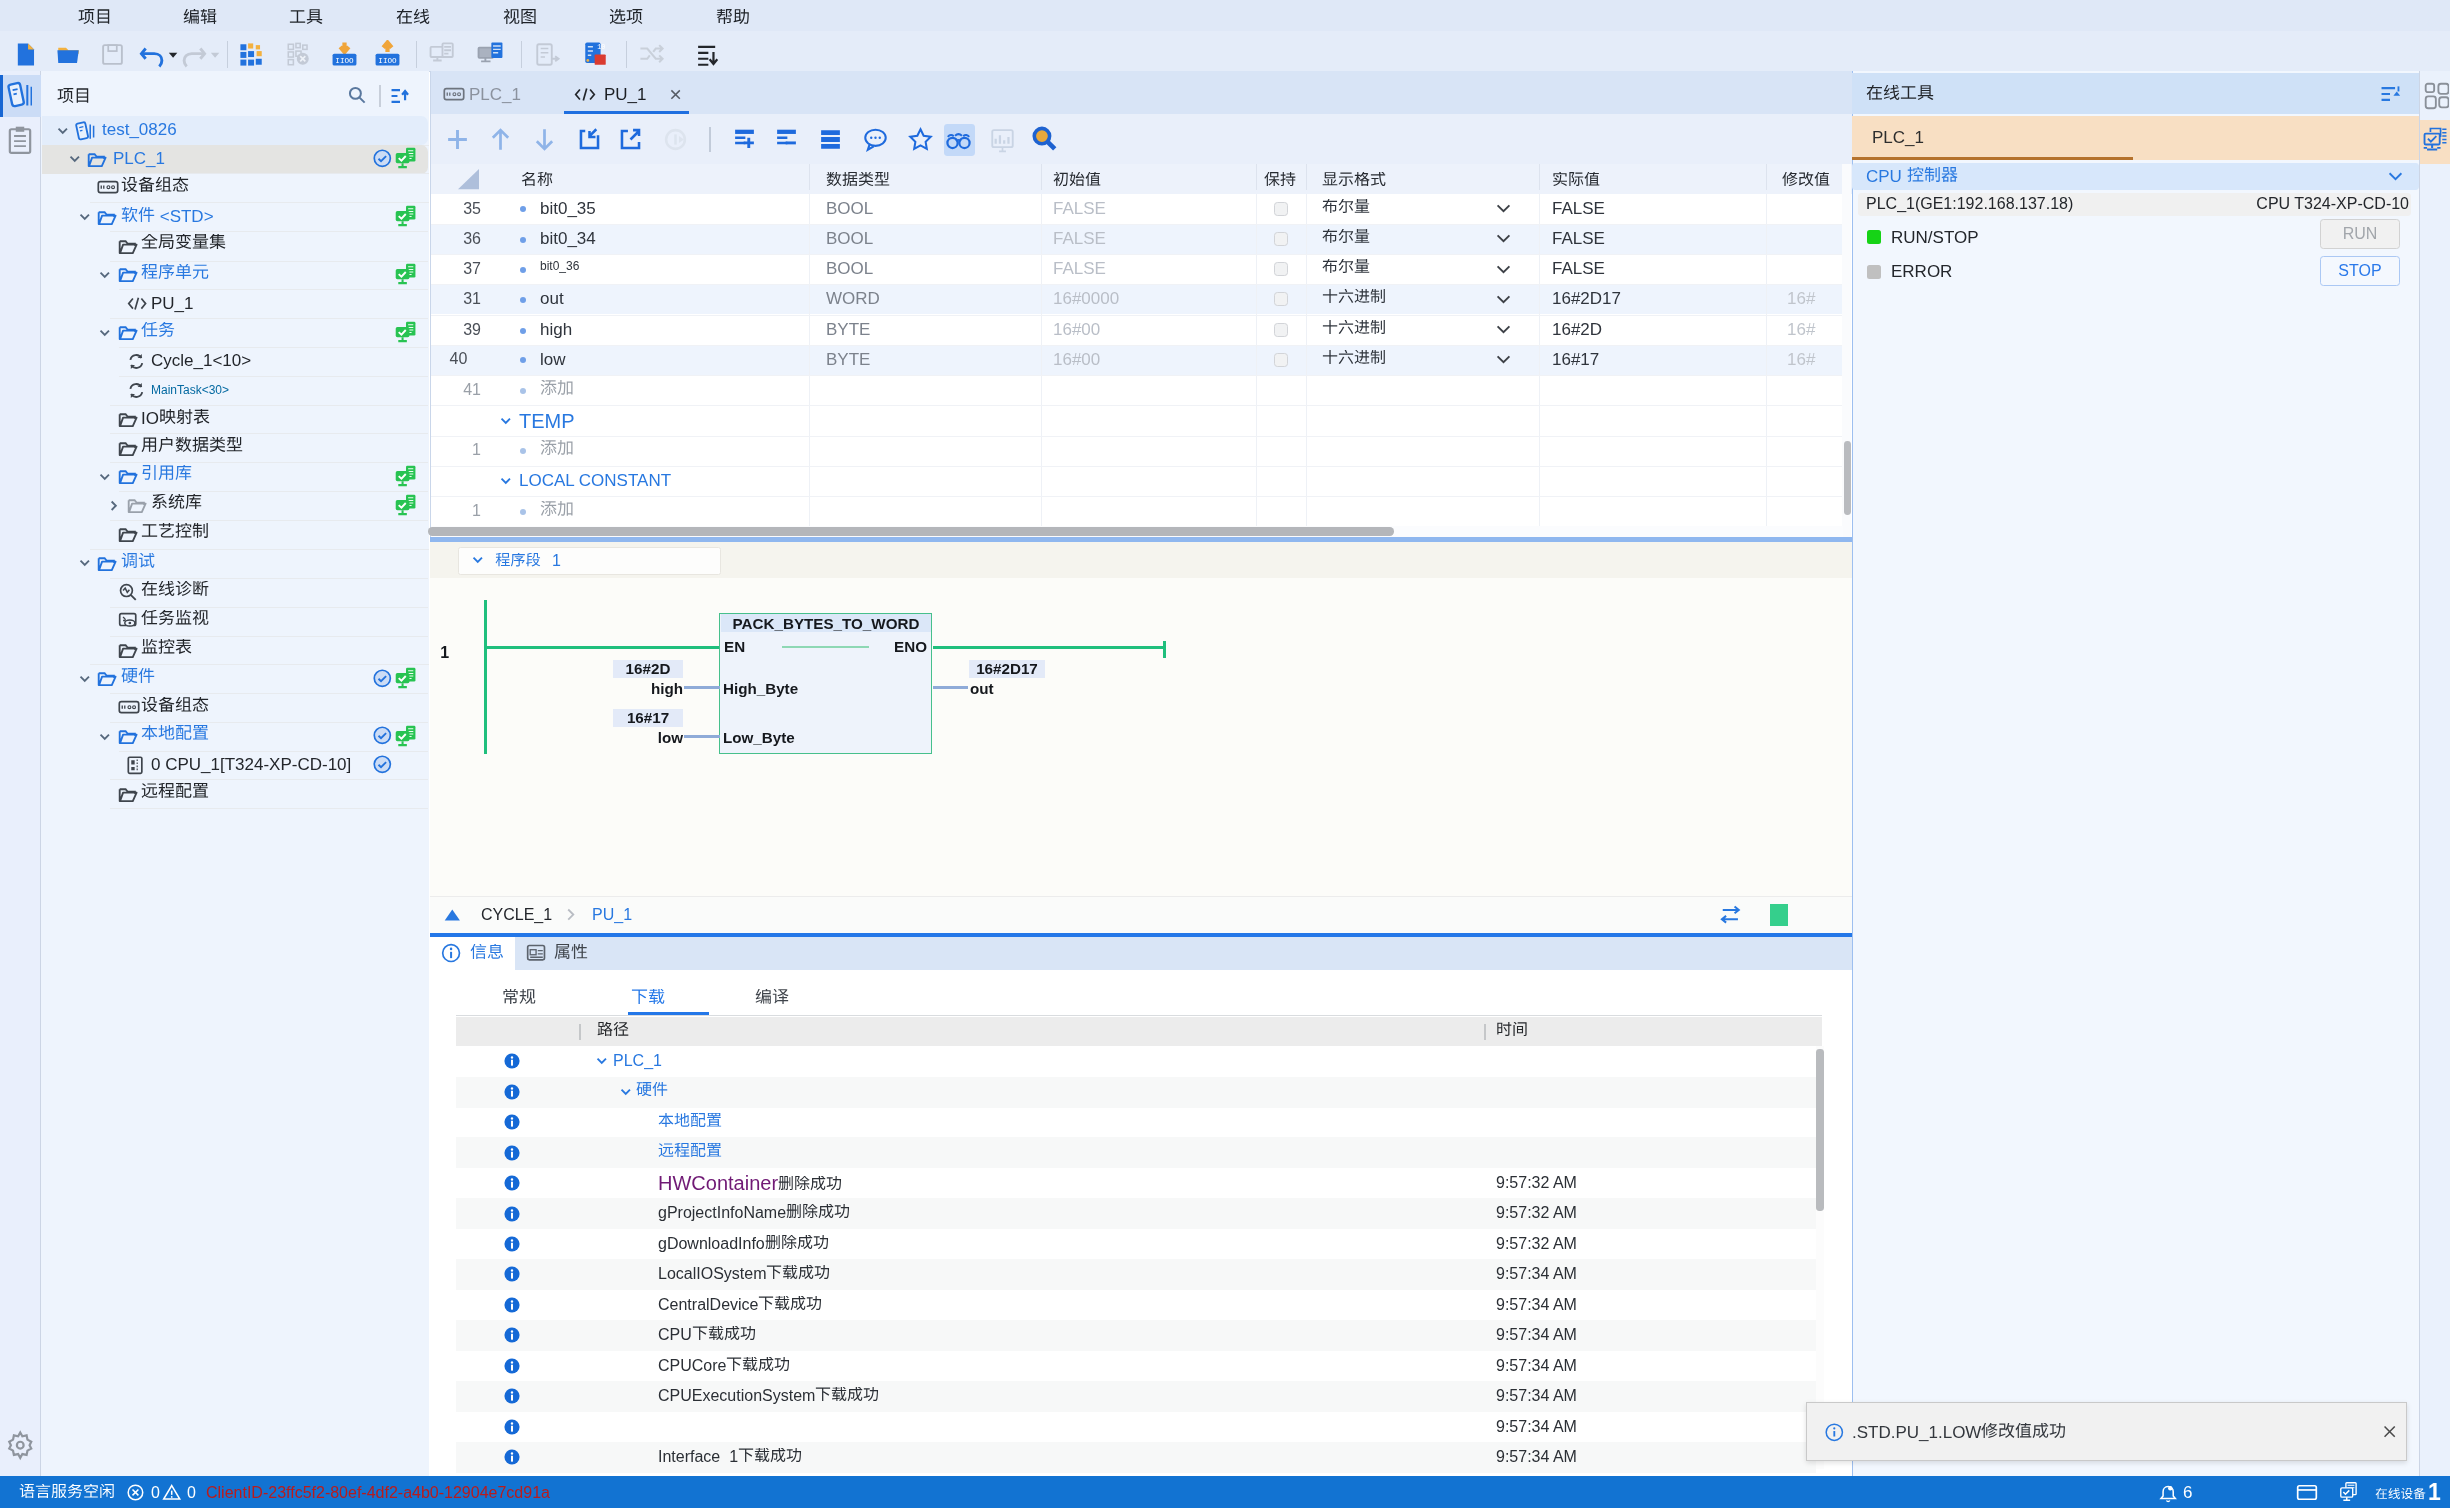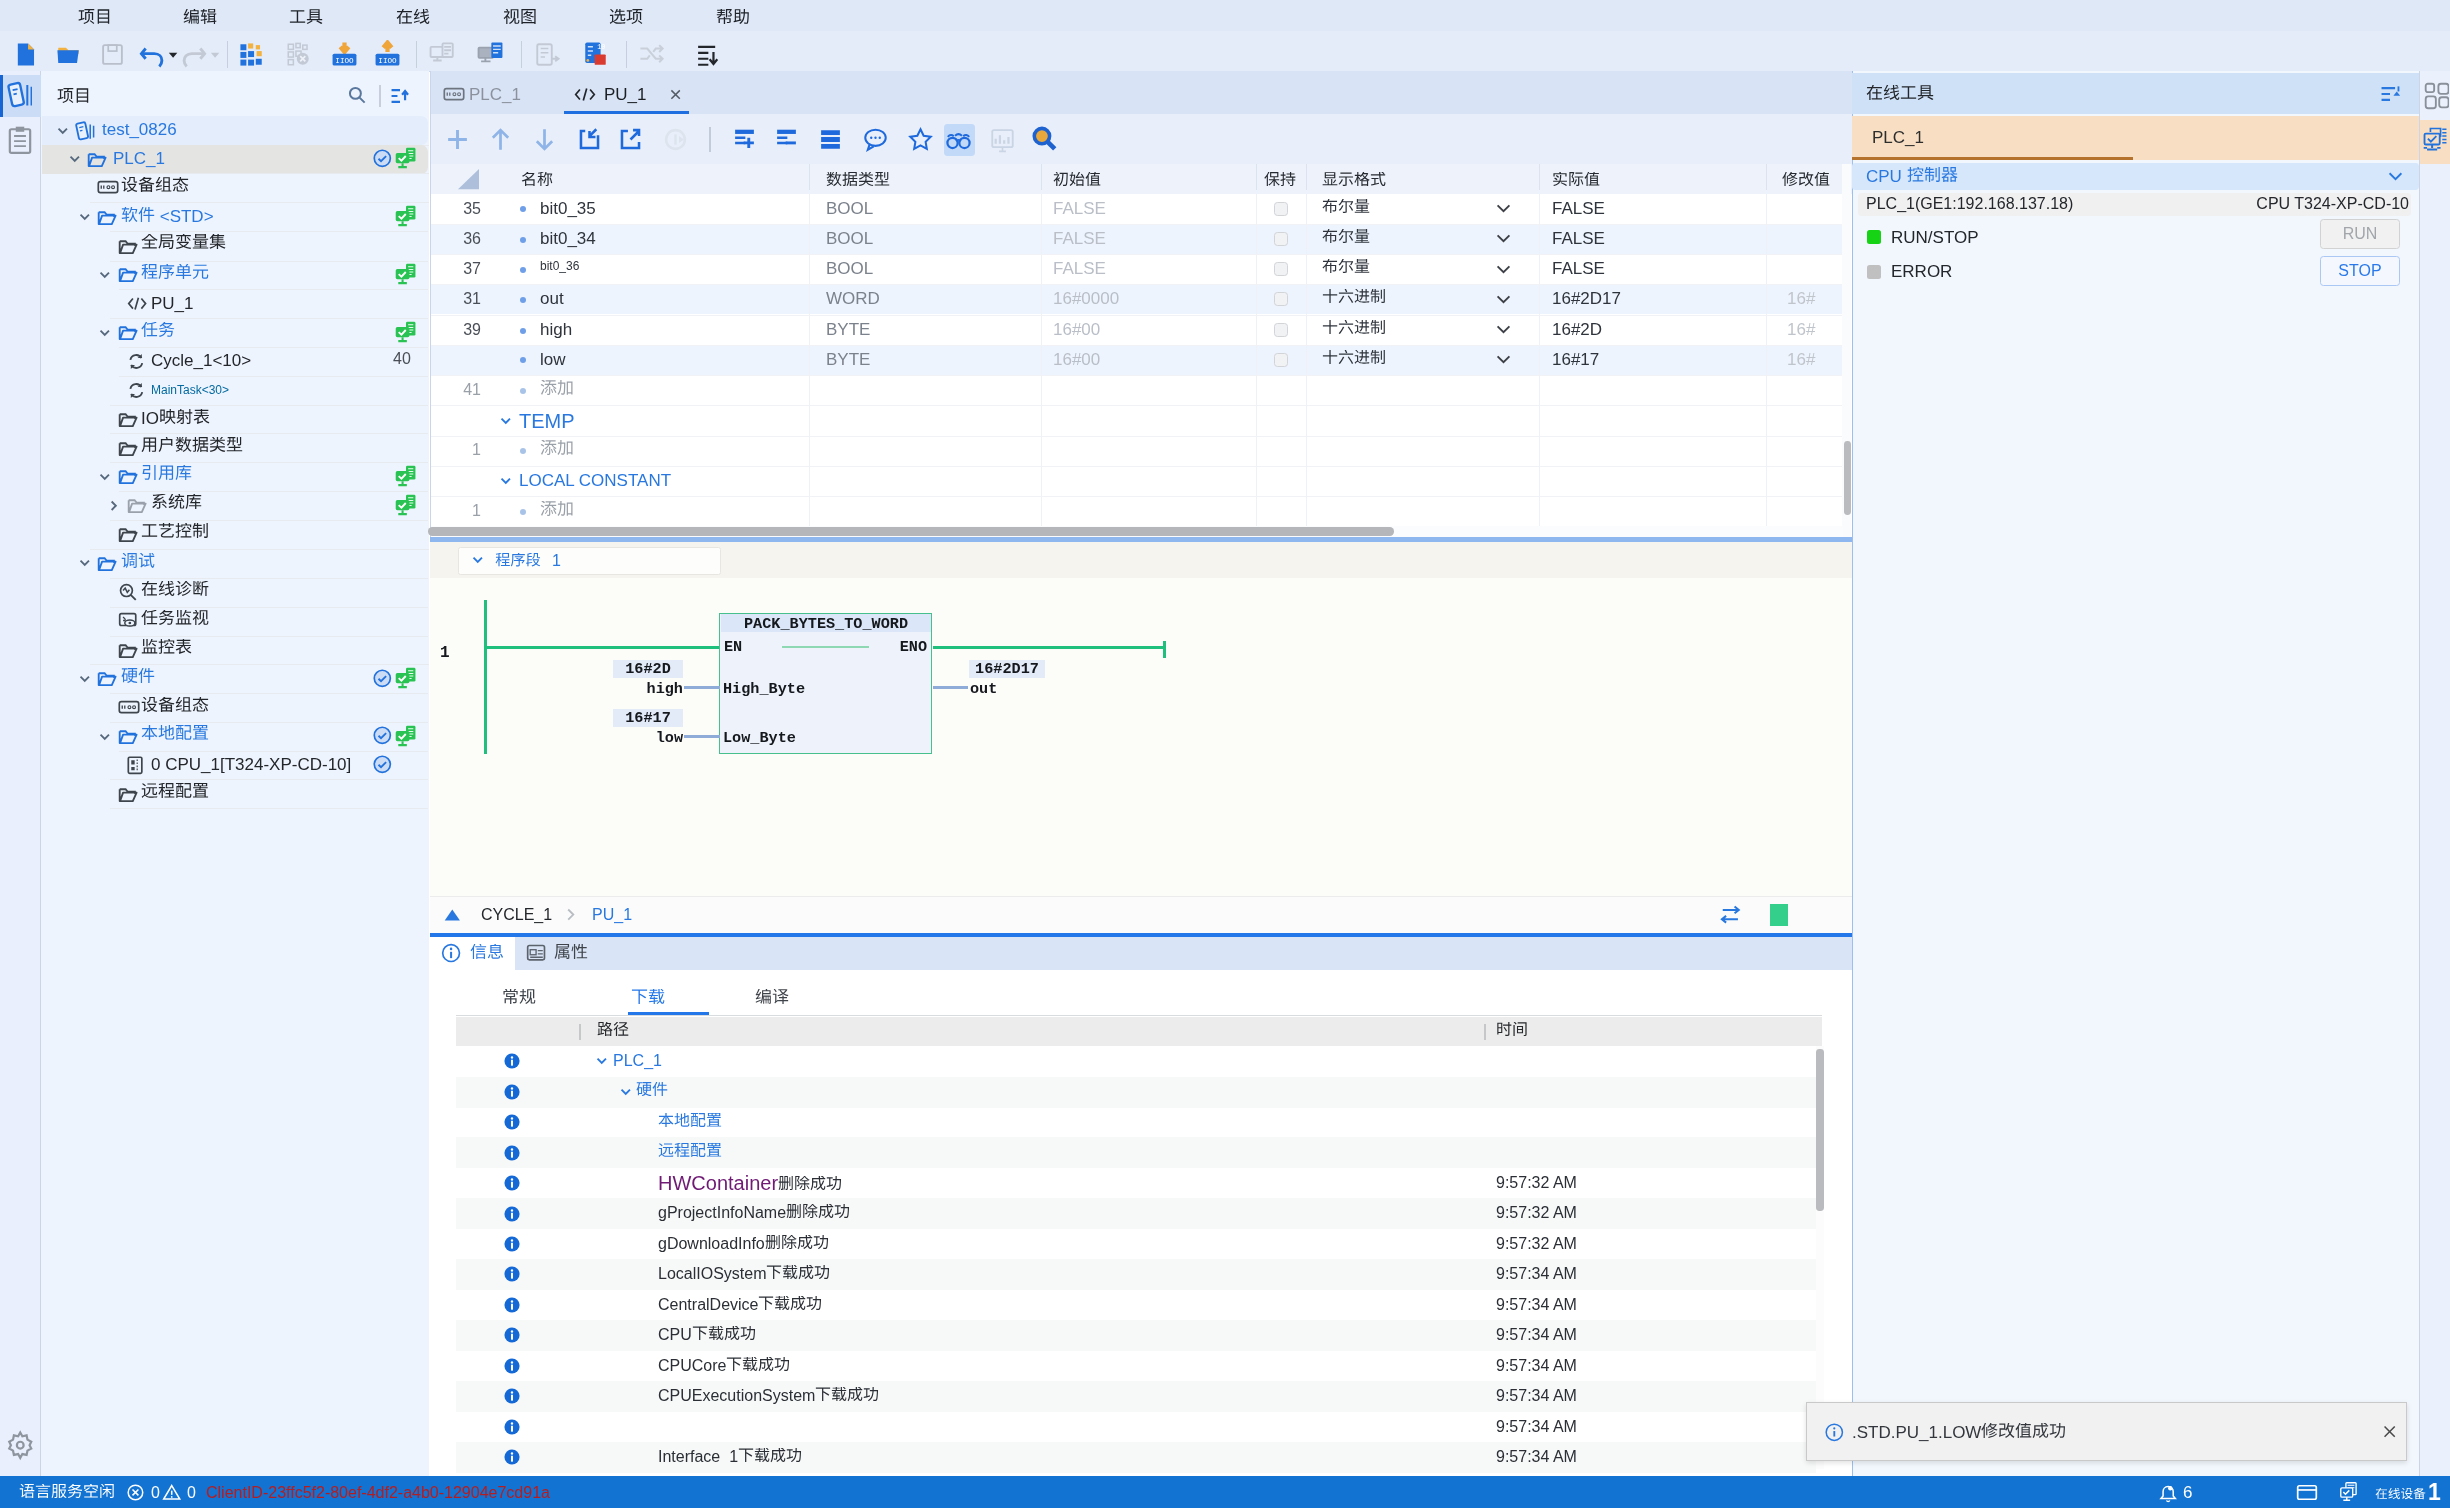--- a/index.html
+++ b/index.html
@@ -1,18 +1,18 @@
 <!DOCTYPE html>
 <html style="font-size:13.5px"><head><meta charset="utf-8"><style>
 *{margin:0;padding:0;box-sizing:border-box}
 html,body{width:2450px;height:1508px;overflow:hidden;background:#fff;
  font-family:"Liberation Sans",sans-serif;-webkit-font-smoothing:antialiased}
 .a{position:absolute}
 svg.cj{display:inline-block;vertical-align:-0.18em}
-.mono{font-family:Liberation Mono, monospace}
+.mono{font-family:Liberation Sans, sans-serif}
 .row-line{position:absolute;height:0.8px;background:#e7eaee}
 </style></head><body>
 
 <div class="a" style="left:0;top:0;width:2450px;height:30.5px;background:#dfe8f7"></div>
 <div class="a" style="left:78px;top:9.3px"><svg class="cj" width="34" height="17" viewBox="0 0 40.0 20" fill="#1f2329">
       <use href="#g0" transform="translate(0.0,16.0) scale(0.0200)"></use>
       <use href="#g1" transform="translate(20.0,16.0) scale(0.0200)"></use>
     </svg></div>
 <div class="a" style="left:183px;top:9.3px"><svg class="cj" width="34" height="17" viewBox="0 0 40.0 20" fill="#1f2329">
       <use href="#g2" transform="translate(0.0,16.0) scale(0.0200)"></use>
@@ -707,21 +707,21 @@
       <use href="#g75" transform="translate(19.0,15.2) scale(0.0190)"></use>
       <use href="#g76" transform="translate(38.0,15.2) scale(0.0190)"></use>
       <use href="#g45" transform="translate(57.0,15.2) scale(0.0190)"></use>
     </svg></div>
 <svg class="a" style="left:1495px;top:323px" width="17" height="13.5" viewBox="0 0 20 16" fill="none">
     <path d="M3 4l7 7 7-7" stroke="#3c4046" stroke-width="2.2" fill="none"></path>
   </svg>
 <div class="a" style="left:1552px;top:320px;font-size:17px;color:#2f343c">16#2D</div>
 <div class="a" style="left:1787px;top:320px;font-size:17px;color:#c0c5cc">16#</div>
 <div class="a" style="left:431px;top:345px;width:1412px;height:30px;background:#eef4fd"></div>
-<div class="a" style="left:393px;top:350px;width:85px;text-align:left;font-size:16px;color:#4a4f57">40</div>
+<div class="a" style="left:416px;top:350px;width:85px;text-align:center;font-size:16px;color:#4a4f57">40</div>
 <div class="a" style="left:520px;top:357px;width:6px;height:6px;border-radius:50%;background:#6f9fe8"></div>
 <div class="a" style="left:540px;top:350px;font-size:17px;color:#2f343c">low</div>
 <div class="a" style="left:826px;top:350px;font-size:17px;color:#7c828c">BYTE</div>
 <div class="a" style="left:1053px;top:350px;font-size:17px;color:#b9bec7">16#00</div>
 <div class="a" style="left:1274px;top:353px;width:14.4px;height:14.4px;border:0.8px solid #d2d4d8;border-radius:3.4px;background:#f1f2f3"></div>
 <div class="a" style="left:1322px;top:350px"><svg class="cj" width="64" height="16" viewBox="0 0 76.0 19" fill="#2f343c">
       <use href="#g74" transform="translate(0.0,15.2) scale(0.0190)"></use>
       <use href="#g75" transform="translate(19.0,15.2) scale(0.0190)"></use>
       <use href="#g76" transform="translate(38.0,15.2) scale(0.0190)"></use>
       <use href="#g45" transform="translate(57.0,15.2) scale(0.0190)"></use>

